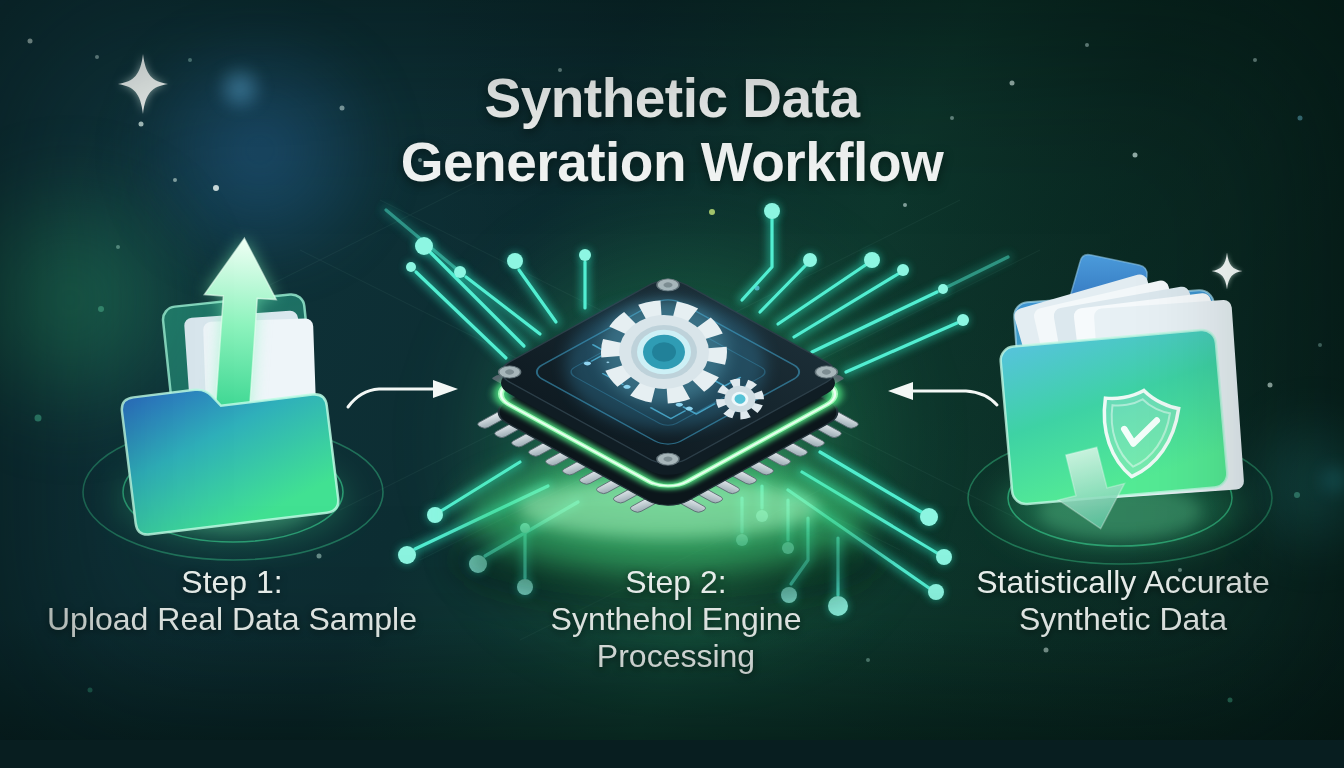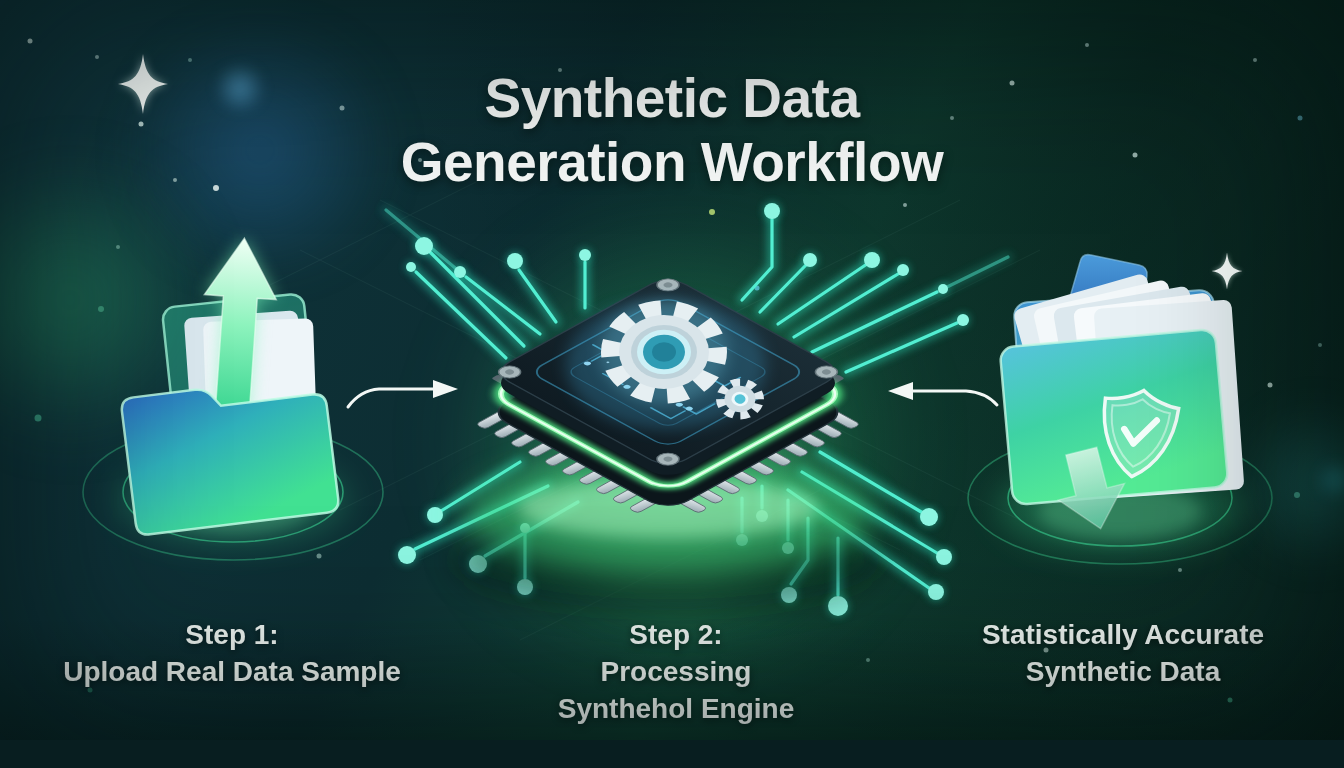--- a/index.html
+++ b/index.html
@@ -13,22 +13,22 @@
   #bk-center{left:400px;top:220px;width:560px;height:440px;background:radial-gradient(circle,rgba(52,196,112,.5),transparent 68%);filter:blur(34px)}
   #bk-center2{left:500px;top:330px;width:360px;height:280px;background:radial-gradient(circle,rgba(126,247,163,.4),transparent 70%);filter:blur(28px)}
   #bk-tealr{left:1230px;top:400px;width:170px;height:170px;background:radial-gradient(circle,rgba(47,168,168,.4),transparent 70%);filter:blur(18px)}
   #bk-darktr{left:0;top:0;width:1344px;height:768px;border-radius:0;background:radial-gradient(circle at 86% 8%,rgba(3,16,16,.5),transparent 55%)}
   #bk-bottom{left:0;top:618px;width:1344px;height:150px;border-radius:0;background:linear-gradient(rgba(4,20,17,0),rgba(4,20,17,.45))}
   .vignette{position:absolute;inset:0;box-shadow:inset 0 0 170px 30px rgba(2,12,11,.55);pointer-events:none}
   svg.art{position:absolute;left:0;top:0}
   .title{position:absolute;left:0;top:66px;width:100%;text-align:center;color:#f4f7f6;
     font-size:55px;font-weight:700;line-height:64px;letter-spacing:-.5px;
     text-shadow:0 3px 10px rgba(0,12,10,.55)}
-  .step{position:absolute;top:616px;text-align:center;color:#eef4f1;font-size:28px;line-height:37px;
-    font-weight:700;text-shadow:0 2px 7px rgba(0,12,10,.6)}
+  .step{position:absolute;top:564px;text-align:center;color:#eef4f1;font-size:32px;line-height:37px;
+    font-weight:400;text-shadow:0 2px 7px rgba(0,12,10,.6)}
   #step1{left:22px;width:420px}
   #step2{left:476px;width:400px}
   #step3{left:923px;width:400px}
 </style>
 </head>
 <body>
 
 <div class="canvas">
   <div class="bokeh" id="bk-blue"></div>
   <div class="bokeh" id="bk-blue2"></div>
@@ -371,22 +371,22 @@
     <div>Synthetic Data</div>
     <div>Generation Workflow</div>
   </div>
 
   <div class="step" id="step1">
     <div>Step 1:</div>
     <div>Upload Real Data Sample</div>
   </div>
   <div class="step" id="step2">
     <div>Step 2:</div>
+    <div>Synthehol Engine</div>
     <div>Processing</div>
-    <div>Synthehol Engine</div>
   </div>
   <div class="step" id="step3">
     <div>Statistically Accurate</div>
     <div>Synthetic Data</div>
   </div>
 
   <div class="vignette"></div>
 </div>
 
 </body></html>

